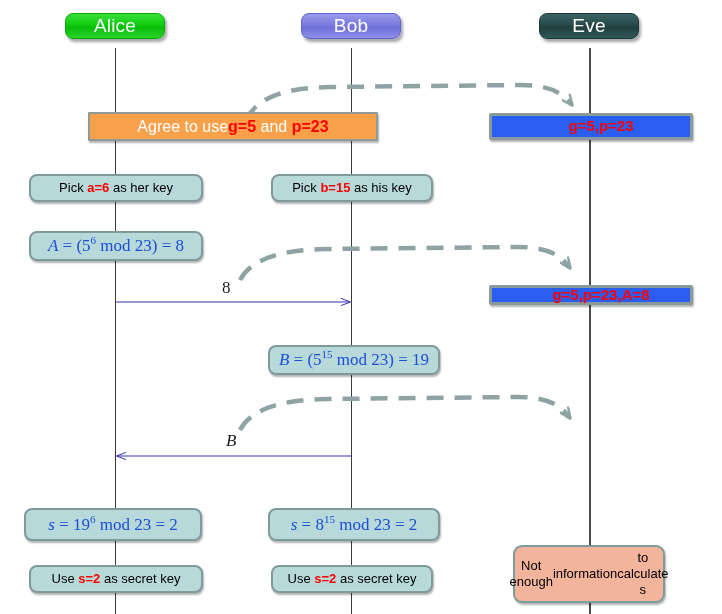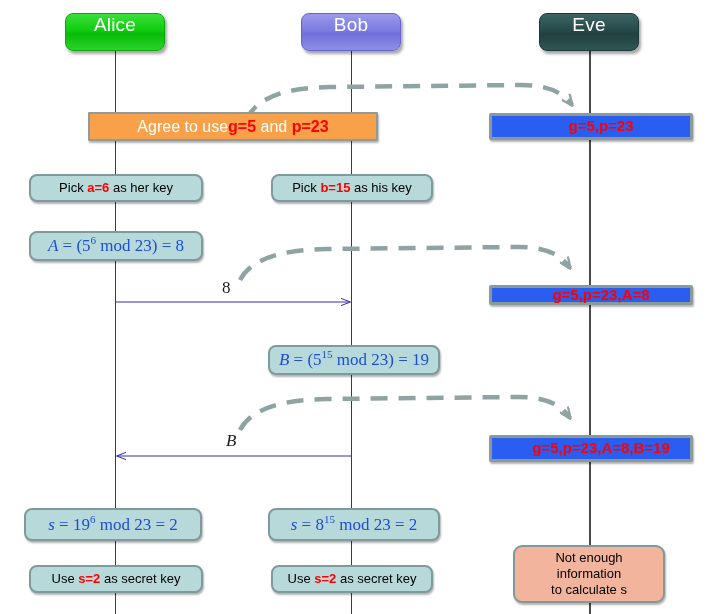--- a/index.html
+++ b/index.html
@@ -22,23 +22,24 @@
     left: 0;
     top: 0;
     width: 722px;
     height: 614px;
     pointer-events: none;
   }
 
   
   .actor {
     position: absolute;
-    height: 38px;
+    height: 26px;
     border-radius: 8px;
     display: flex;
+    align-items: center;
     justify-content: center;
     color: #ffffff;
     font-size: 19px;
     letter-spacing: 0.2px;
     box-shadow: 2px 3px 3px rgba(0,0,0,0.35);
     box-sizing: border-box;
   }
   .actor-alice {
     background: linear-gradient(to bottom, #3ae03a 0%, #10cc10 45%, #08bb08 55%, #2ad42a 100%);
     border: 1px solid #0aa80a;
@@ -98,21 +99,21 @@
     font-weight: bold;
     color: #ff0000;
     padding-left: 20px;
   }
   .note-salmon {
     background: #f2b49c;
     border: 2px solid #7f9a9a;
     border-radius: 9px;
     box-shadow: 1px 2px 2px rgba(0,0,0,0.3);
     font-size: 13px;
-    flex-direction: column;
+    flex-direction: row;
   }
   .red-b {
     color: #ff0000;
     font-weight: bold;
   }
 
   
   .math {
     font-family: Liberation Serif, serif;
     font-size: 17px;
@@ -216,23 +217,20 @@
   <div class="arrow-label" style="left:222px; top:278px;">
     <span>8</span>
   </div>
 
   <div class="note note-teal" style="left:268px; top:345px; width:172px; height:30px;">
     <span class="math">
       <i>B</i><span style="white-space:pre;"> = (5</span><sup>15</sup><span style="white-space:pre;text-align:center;"> mod 23) = 19</span>
     </span>
   </div>
 
-  <div class="note note-blue" style="left:489px; top:435px; width:204px; height:27px;">
-    <span>g=5,p=23,A=8,B=19</span>
-  </div>
 
   <div class="arrow-label italic" style="left:226px; top:431px;">
     <span>B</span>
   </div>
 
   <div class="note note-teal" style="left:24px; top:508px; width:178px; height:33px;">
     <span class="math">
       <i>s</i><span style="white-space:pre;"> = 19</span><sup>6</sup><span style="white-space:pre;"> mod 23 = 2</span>
     </span>
   </div>

